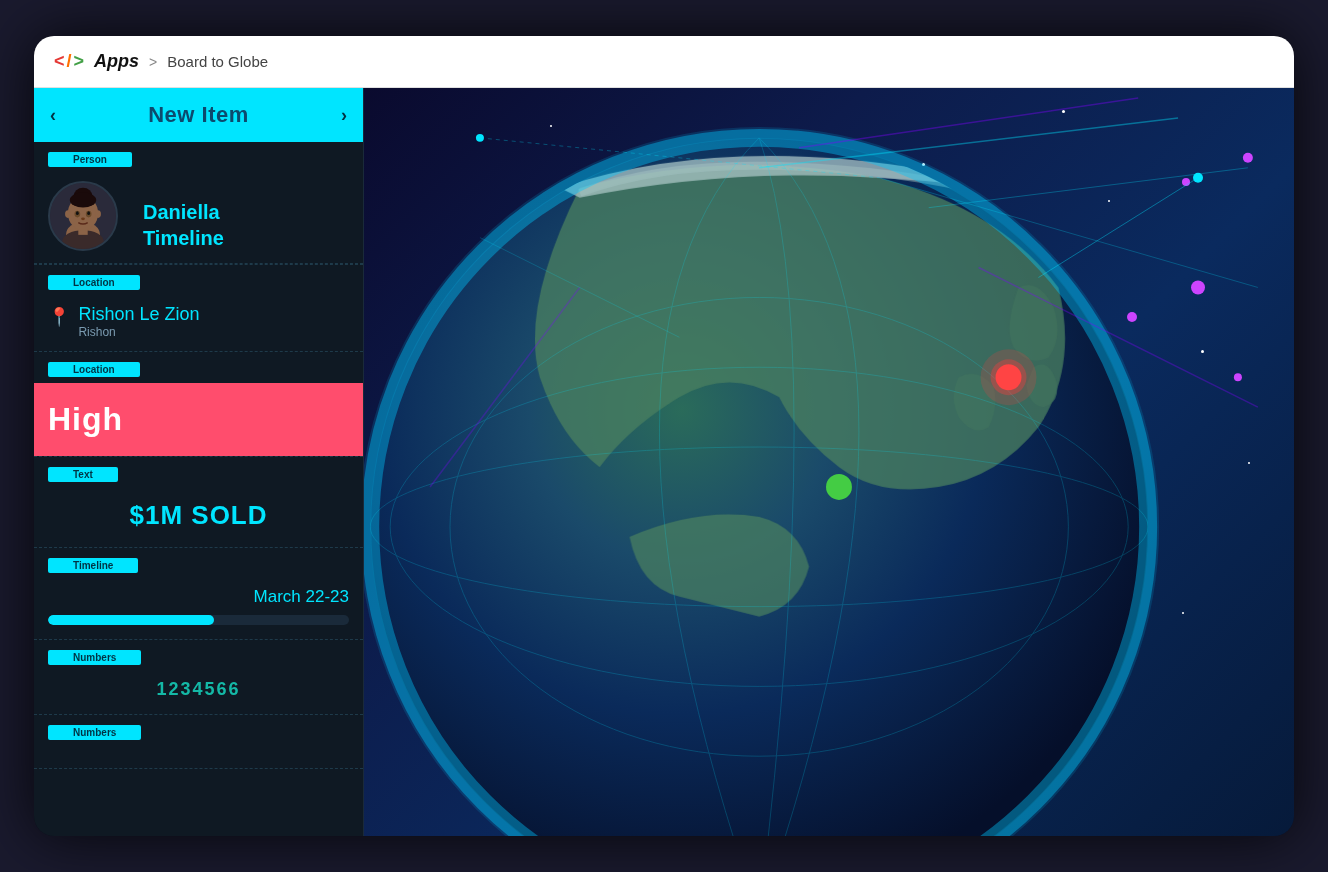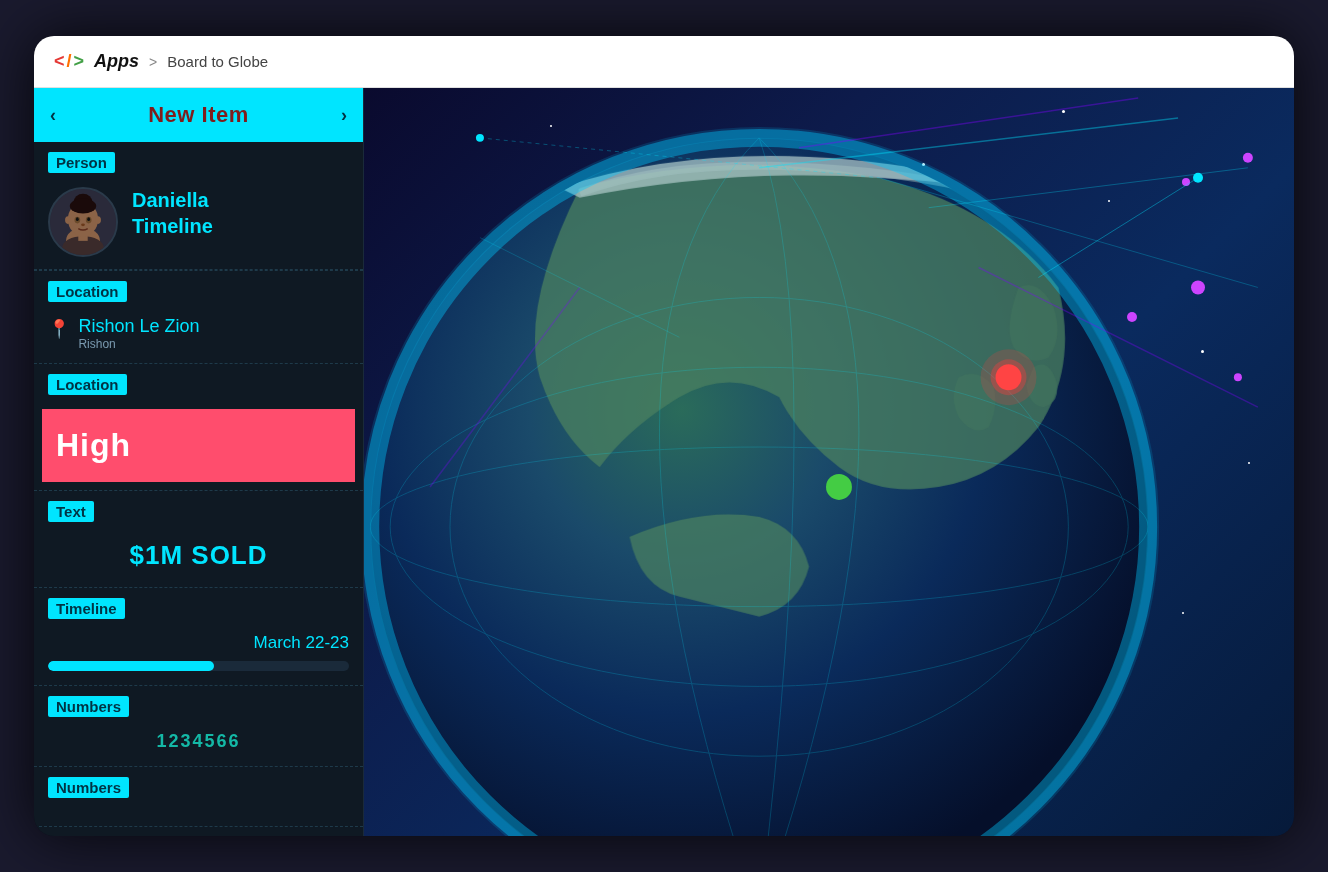--- a/index.html
+++ b/index.html
@@ -109,44 +109,44 @@
       cursor: pointer;
     }
 
     .new-item-header .arrow {
       color: #003344;
       font-size: 18px;
       font-weight: bold;
     }
 
     .new-item-title {
-      color: #7f1d1d;
+      color: #0c4a6e;
       font-size: 22px;
       font-weight: 600;
       letter-spacing: 0.5px;
     }
 
     
     .section-label {
       display: inline-block;
       background: #00e5ff;
       color: #003344;
-      font-size: 15px;
+      font-size: 10px;
       font-weight: 600;
-      padding: 2px 8px;
+      padding: 2px 25px;
       border-radius: 2px;
       margin: 10px 0 6px 14px;
     }
 
     
     .person-section {
       padding: 8px 14px 12px;
       display: flex;
-      align-items: flex-start;
-      gap: 14px;
+      align-items: flex-end;
+      gap: 25px;
       border-bottom: 1px dashed #1e3a4a;
     }
 
     .avatar {
       width: 70px;
       height: 70px;
       border-radius: 50%;
       overflow: hidden;
       border: 2px solid #2a3a4a;
       background: #2a2a3a;
@@ -192,21 +192,21 @@
       font-weight: 500;
     }
 
     .location-country {
       color: #7a9ab0;
       font-size: 12px;
     }
 
     .priority-bar {
       background: #ff4d6d;
-      margin: 8px;
+      margin: 0;
       padding: 18px 14px;
       display: flex;
       align-items: flex-start;
     }
 
     .priority-value {
       color: #ffffff;
       font-size: 32px;
       font-weight: 700;
       letter-spacing: 1px;

